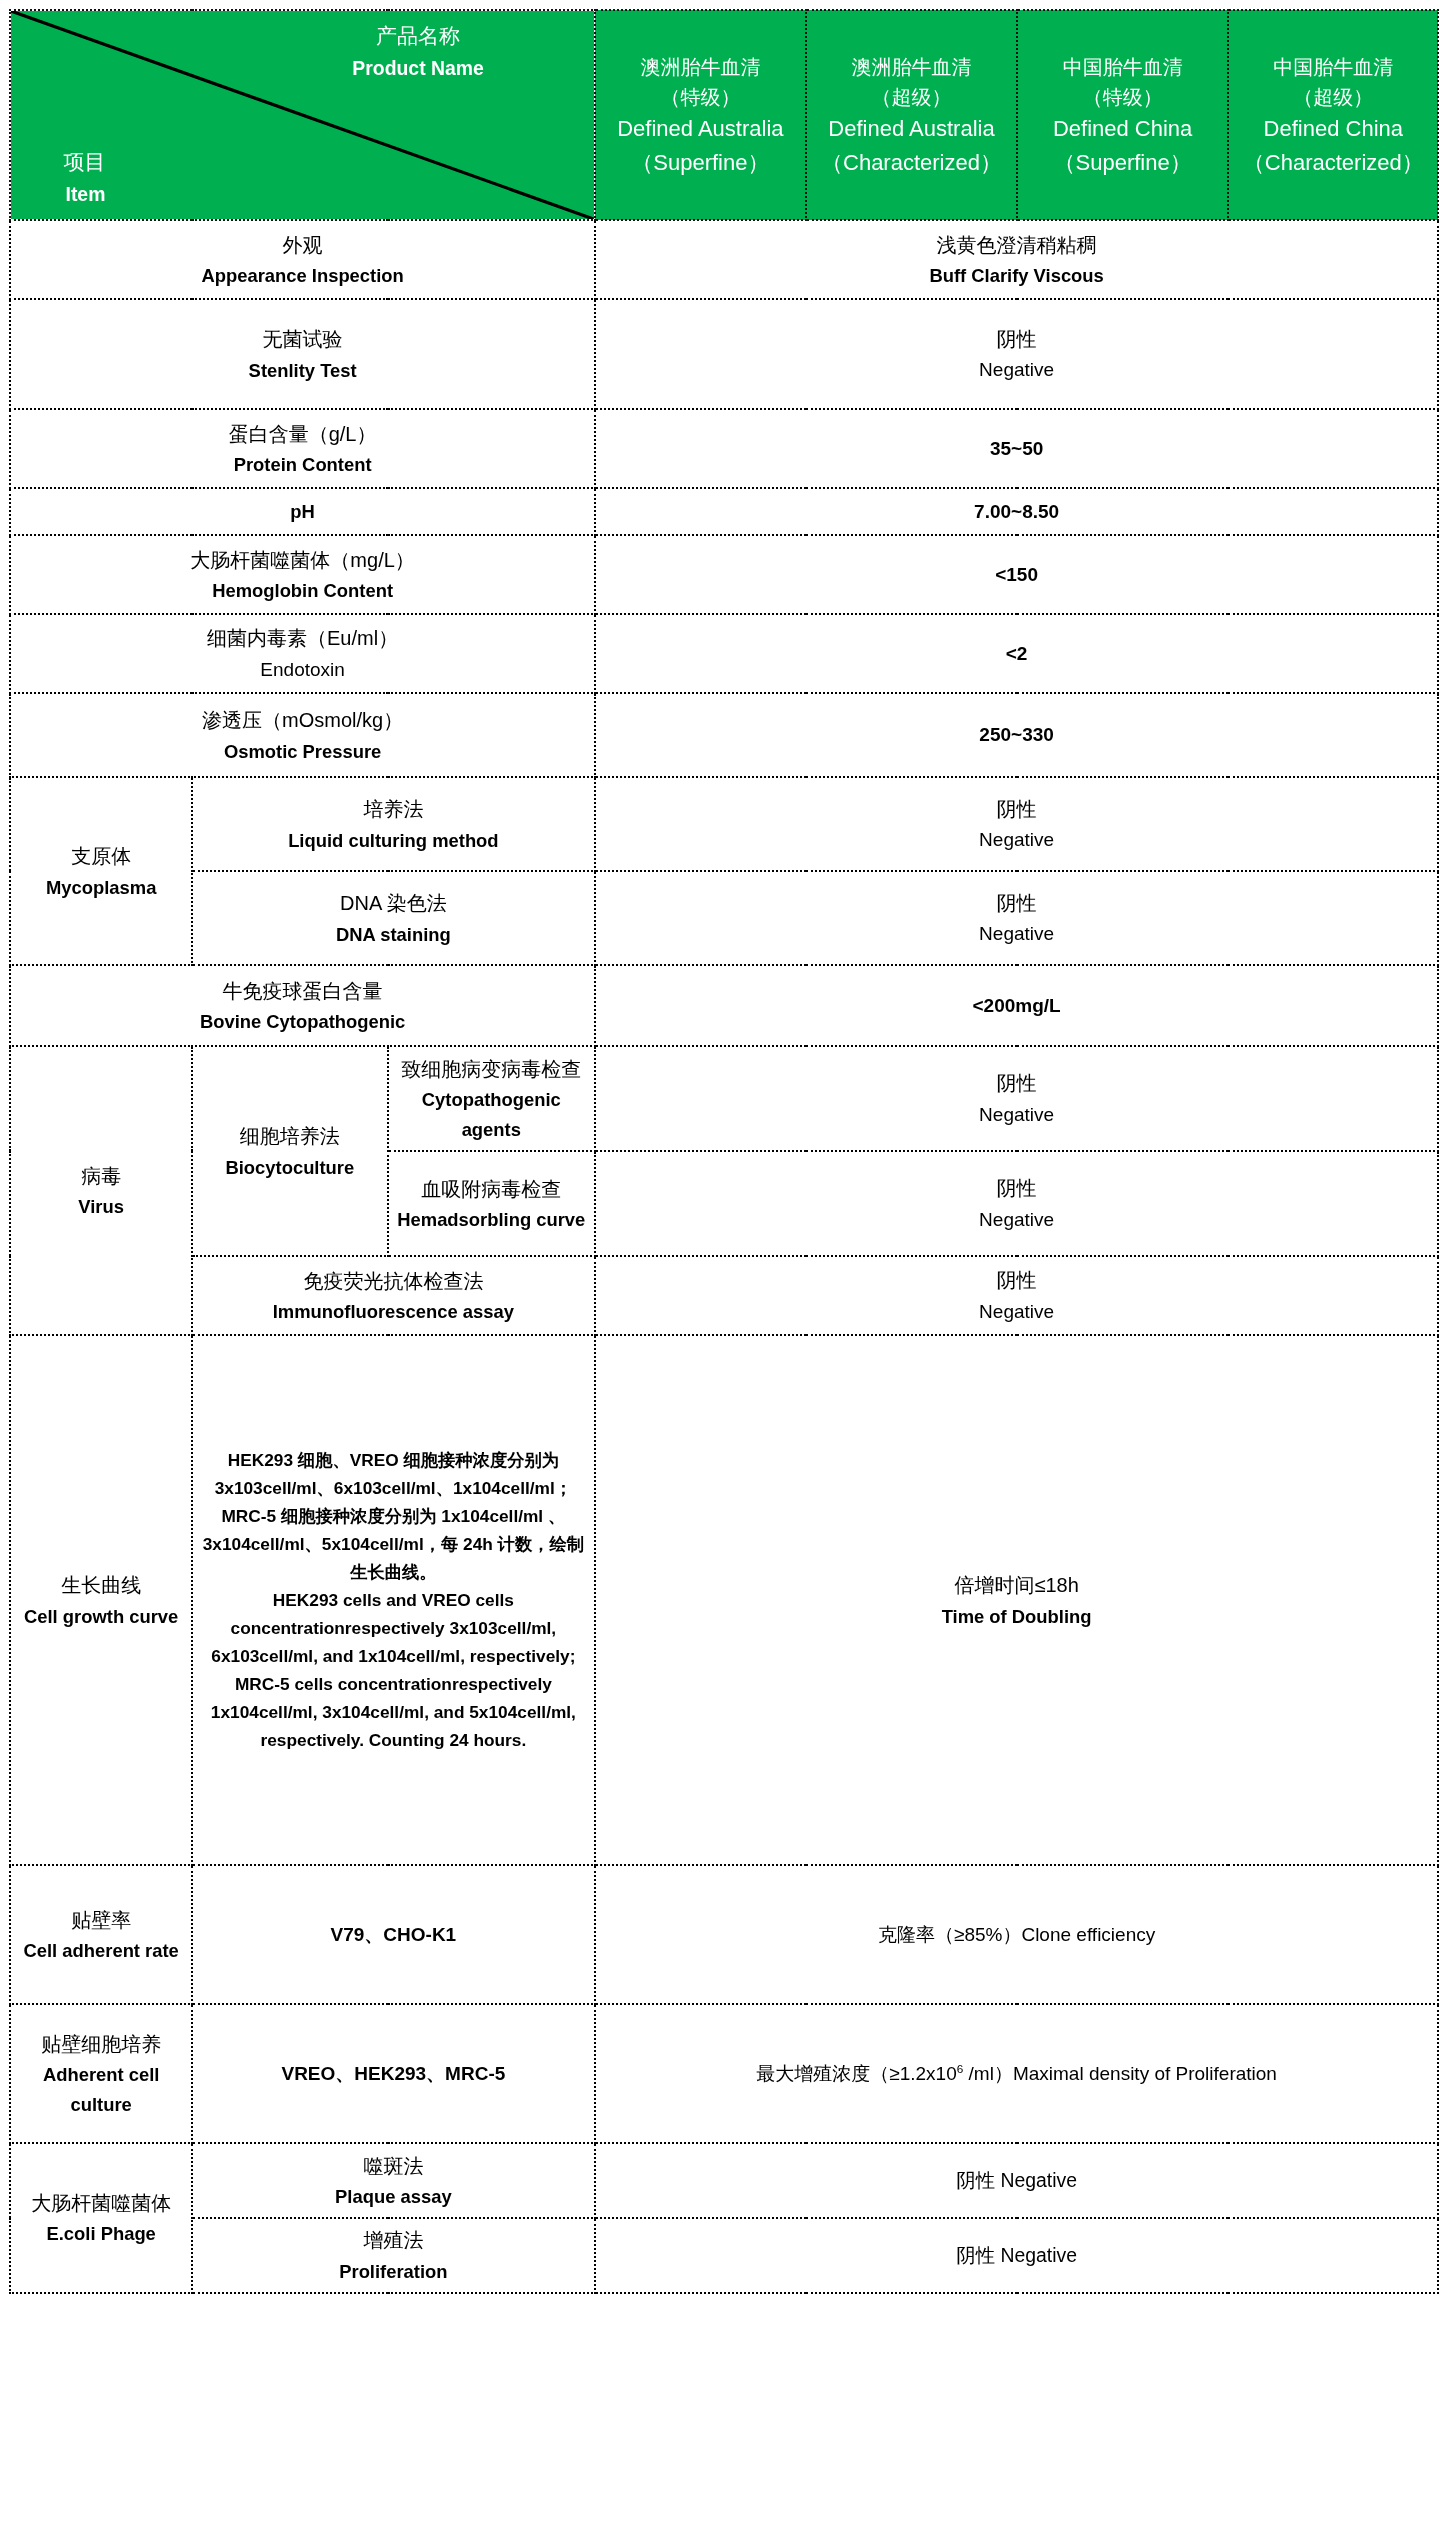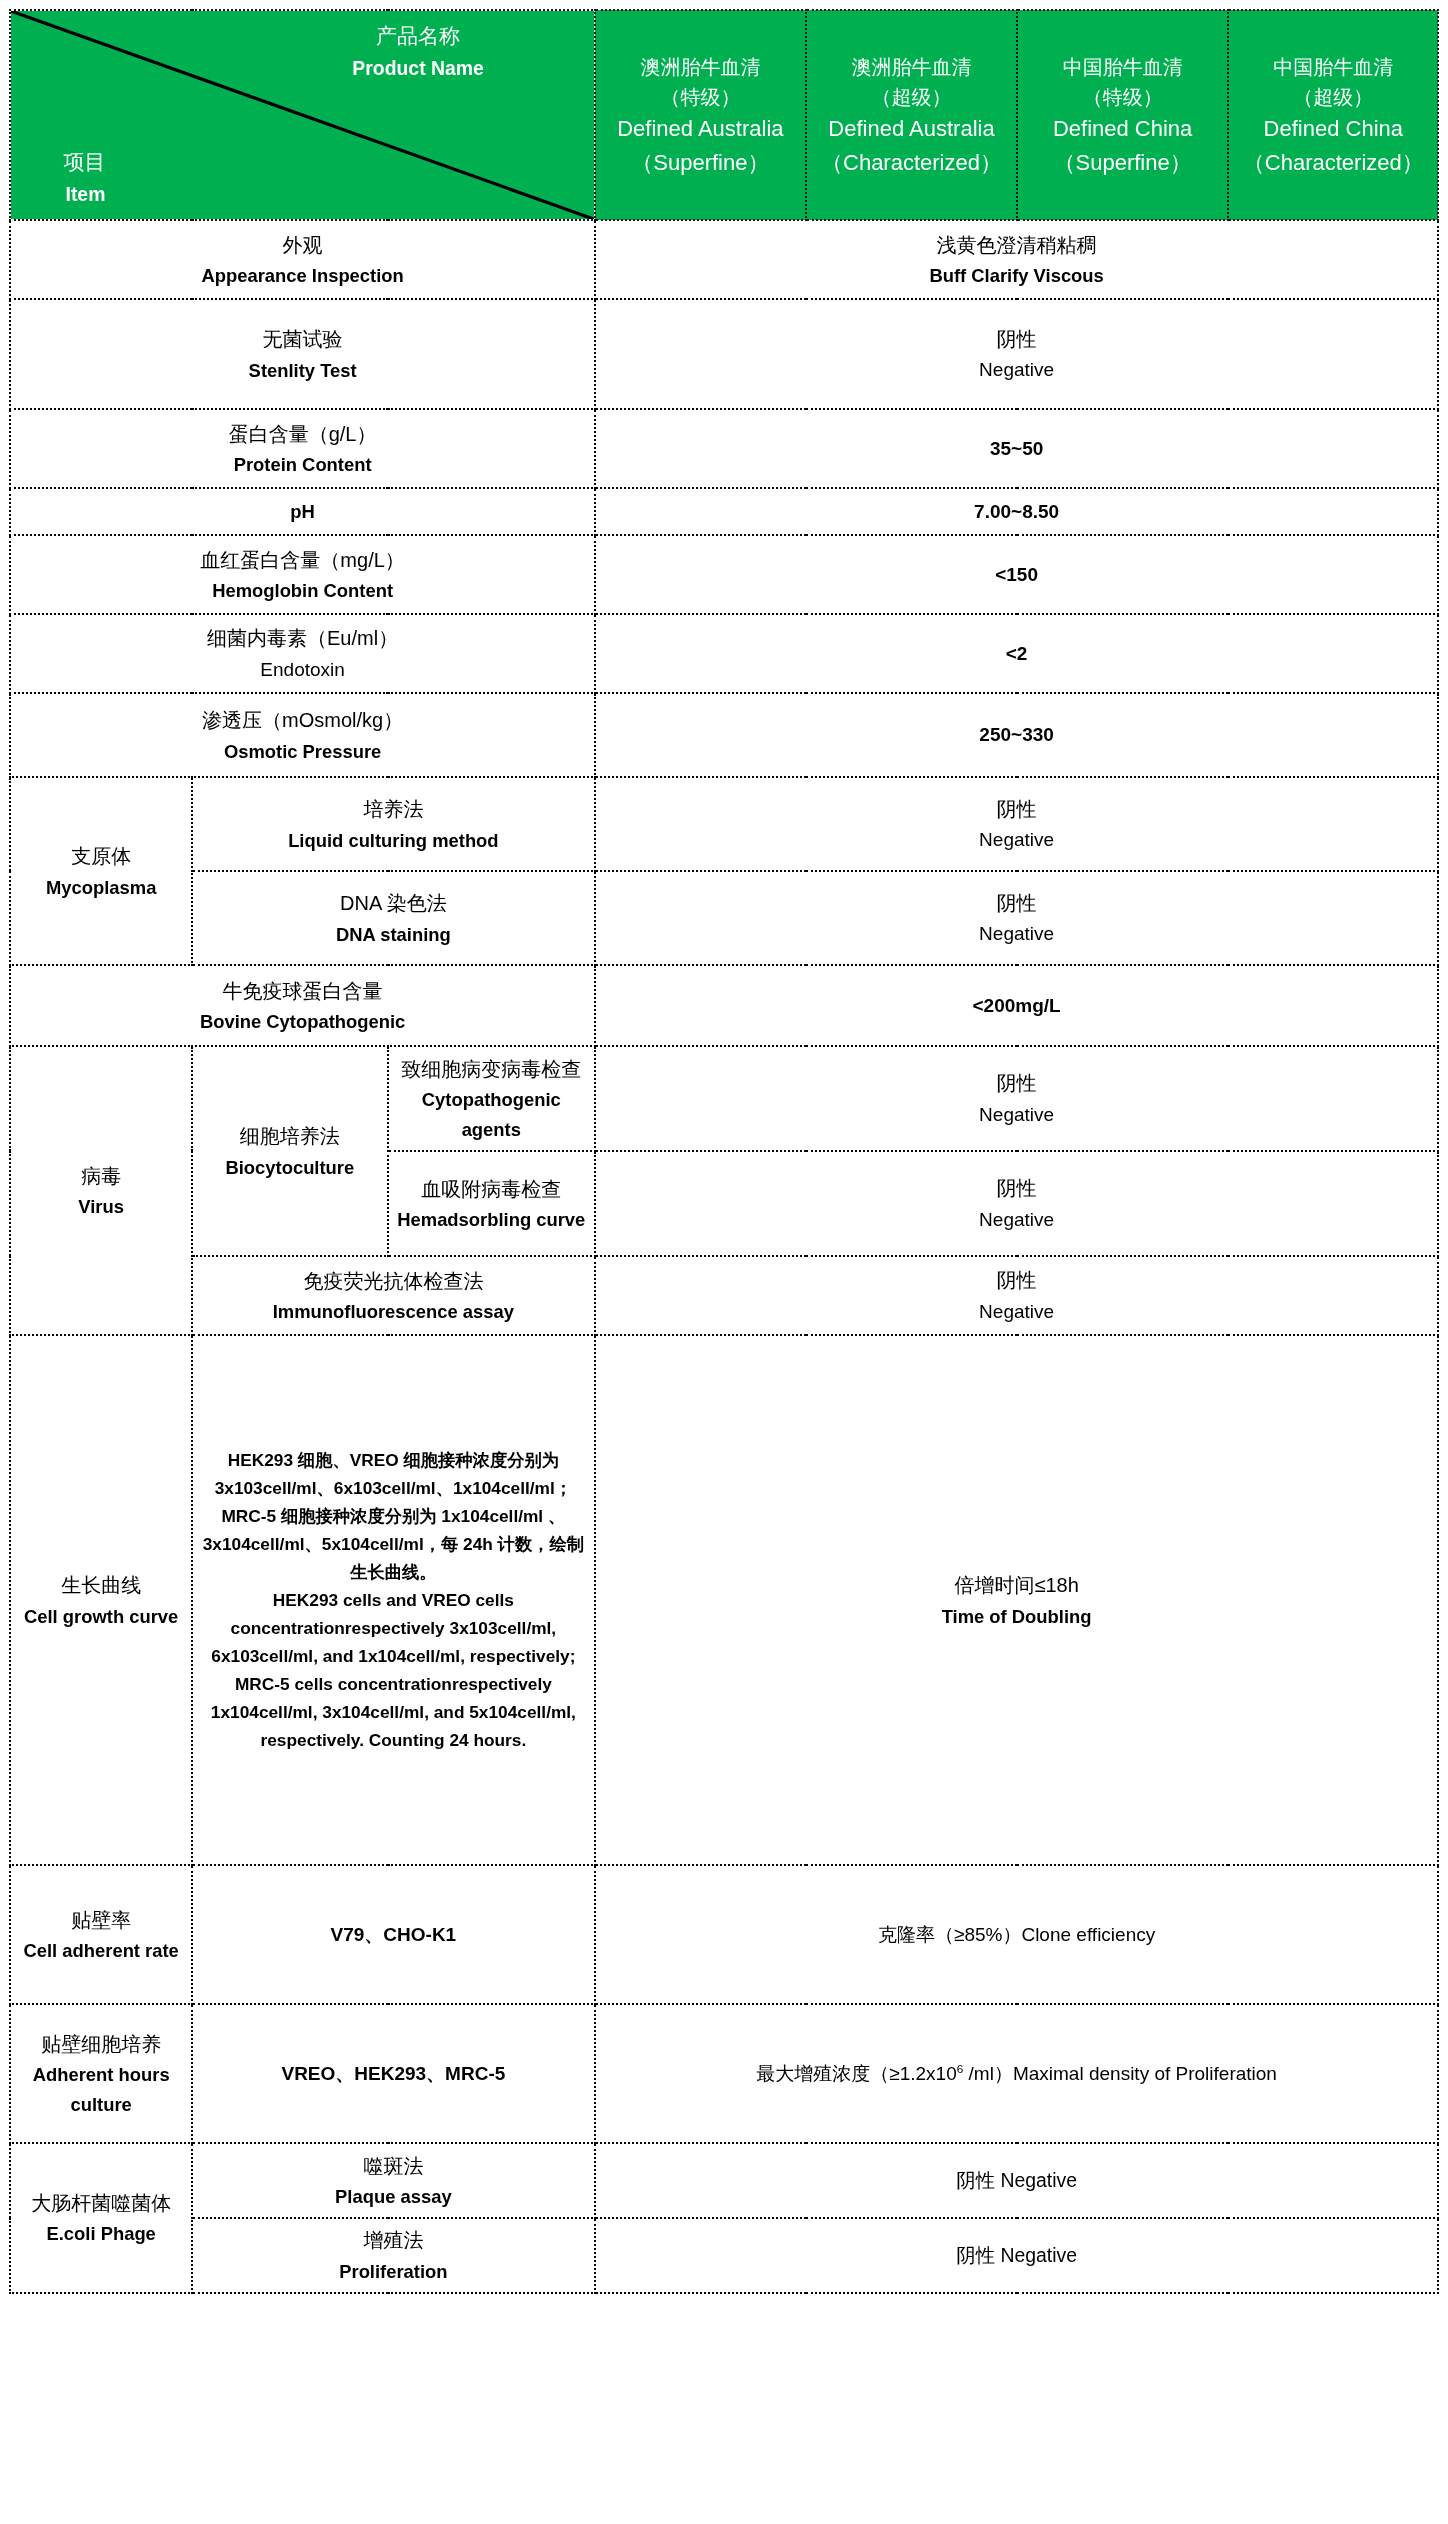--- a/index.html
+++ b/index.html
@@ -184,21 +184,21 @@
     <td colspan="3" style="height:47px">
       <span class="l2">pH</span>
     </td>
     <td colspan="4">
       <span class="one">7.00~8.50</span>
     </td>
   </tr>
 
   <tr>
     <td colspan="3" style="height:79px">
-      <span class="l1">血红蛋白含量（mg/L）</span>
+      <span class="l1">大肠杆菌噬菌体（mg/L）</span>
       <span class="l2">Hemoglobin Content</span>
     </td>
     <td colspan="4">
       <span class="one">&lt;150</span>
     </td>
   </tr>
 
   <tr>
     <td colspan="3" style="height:79px">
       <span class="l1">细菌内毒素（Eu/ml）</span>
@@ -320,21 +320,21 @@
       <span class="one">V79、CHO-K1</span>
     </td>
     <td colspan="4">
       <span class="mixed">克隆率（≥85%）Clone efficiency</span>
     </td>
   </tr>
 
   <tr>
     <td style="height:139px">
       <span class="l1">贴壁细胞培养</span>
-      <span class="l2">Adherent hours culture</span>
+      <span class="l2">Adherent cell culture</span>
     </td>
     <td colspan="2">
       <span class="one">VREO、HEK293、MRC-5</span>
     </td>
     <td colspan="4">
       <span class="mixed"><span>最大增殖浓度（≥1.2x10</span><sup>6</sup><span> /ml）Maximal density of Proliferation</span></span>
     </td>
   </tr>
 
   <tr>

